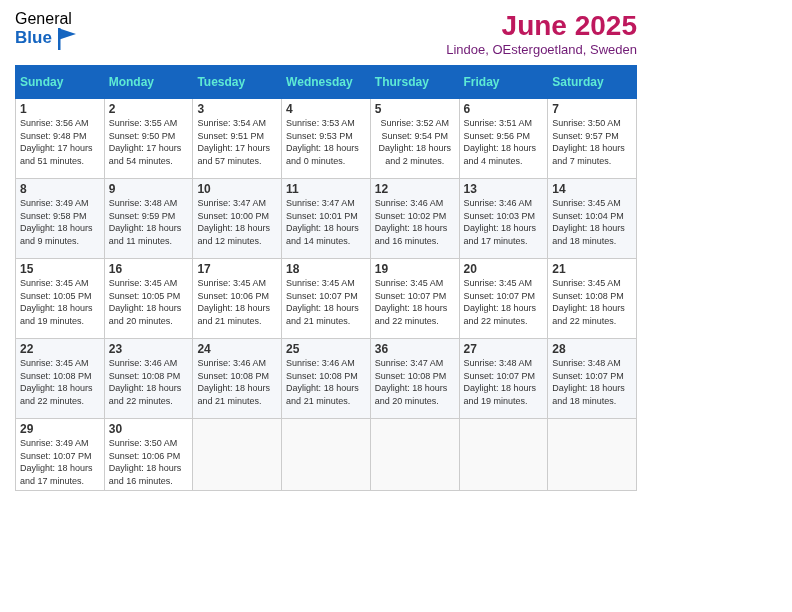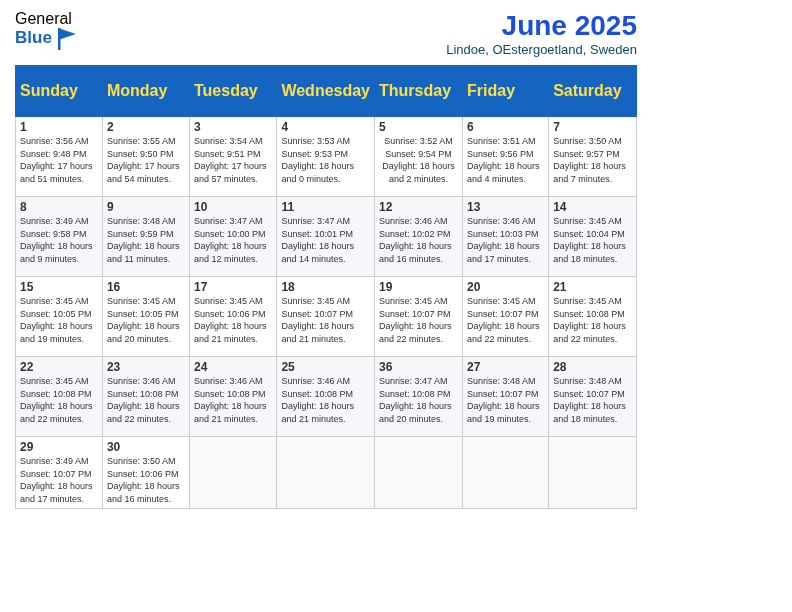--- a/index.html
+++ b/index.html
@@ -34,37 +34,37 @@
       width: 18px;
       height: 22px;
       margin-left: 2px;
     }
     .title-section {
       text-align: right;
     }
     .main-title {
       font-size: 28px;
       font-weight: bold;
-      color: #1d4ed8;
+      color: #be185d;
     }
     .subtitle {
       font-size: 13px;
-      color: #0c4a6e;
+      color: #701a75;
     }
     .calendar {
       width: 100%;
       border-collapse: collapse;
       border: 1px solid #ccc;
     }
     .calendar th {
       background-color: #1565c0;
-      color: #fde047;
-      font-size: 16px;
+      color: #5eead4;
+      font-size: 12px;
       font-weight: bold;
-      padding: 16px 4px;
+      padding: 9px 4px;
       text-align: left;
       border: 1px solid #1565c0;
     }
     .calendar td {
       vertical-align: top;
       padding: 3px 4px;
       font-size: 9.5px;
       color: #333;
       border: 1px solid #ccc;
       width: calc(100% / 7);

